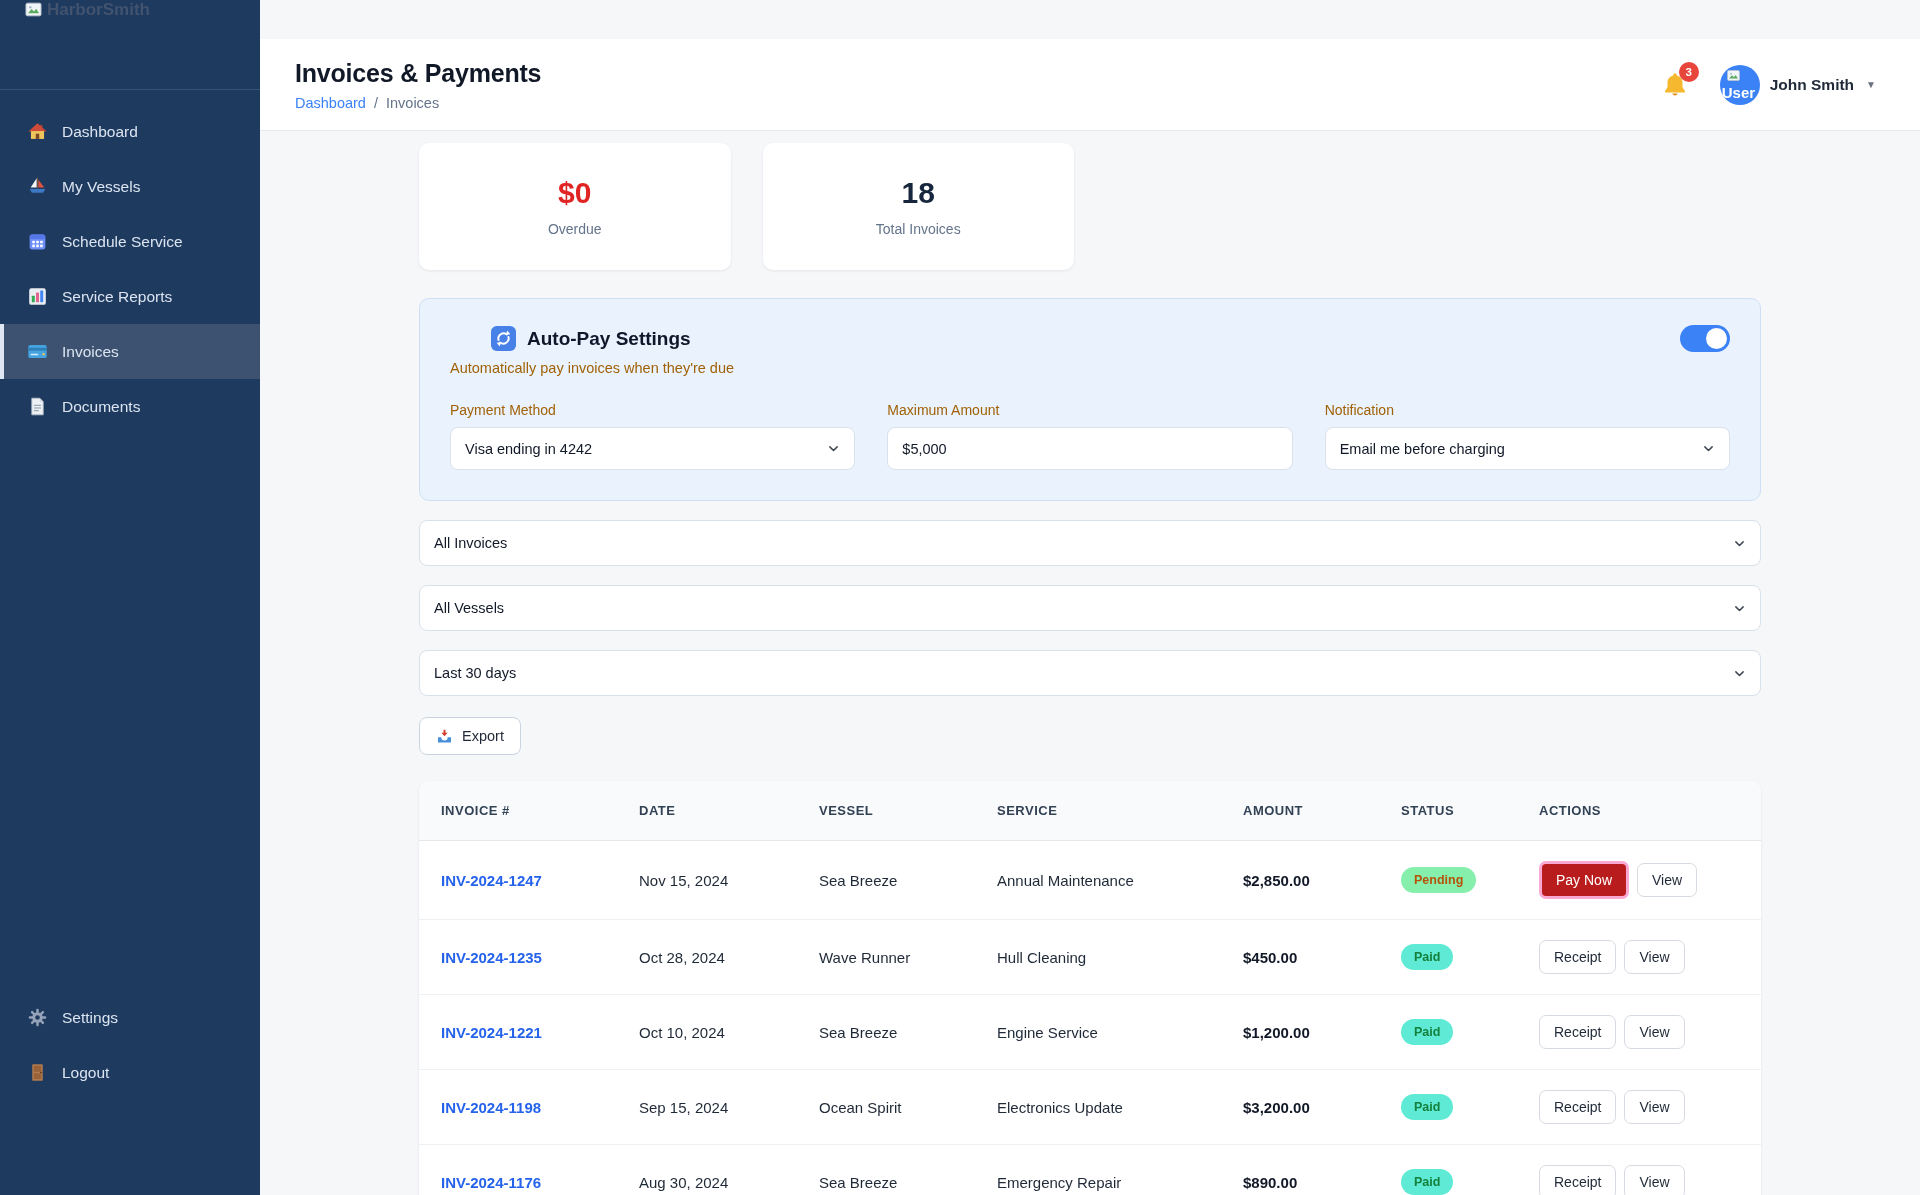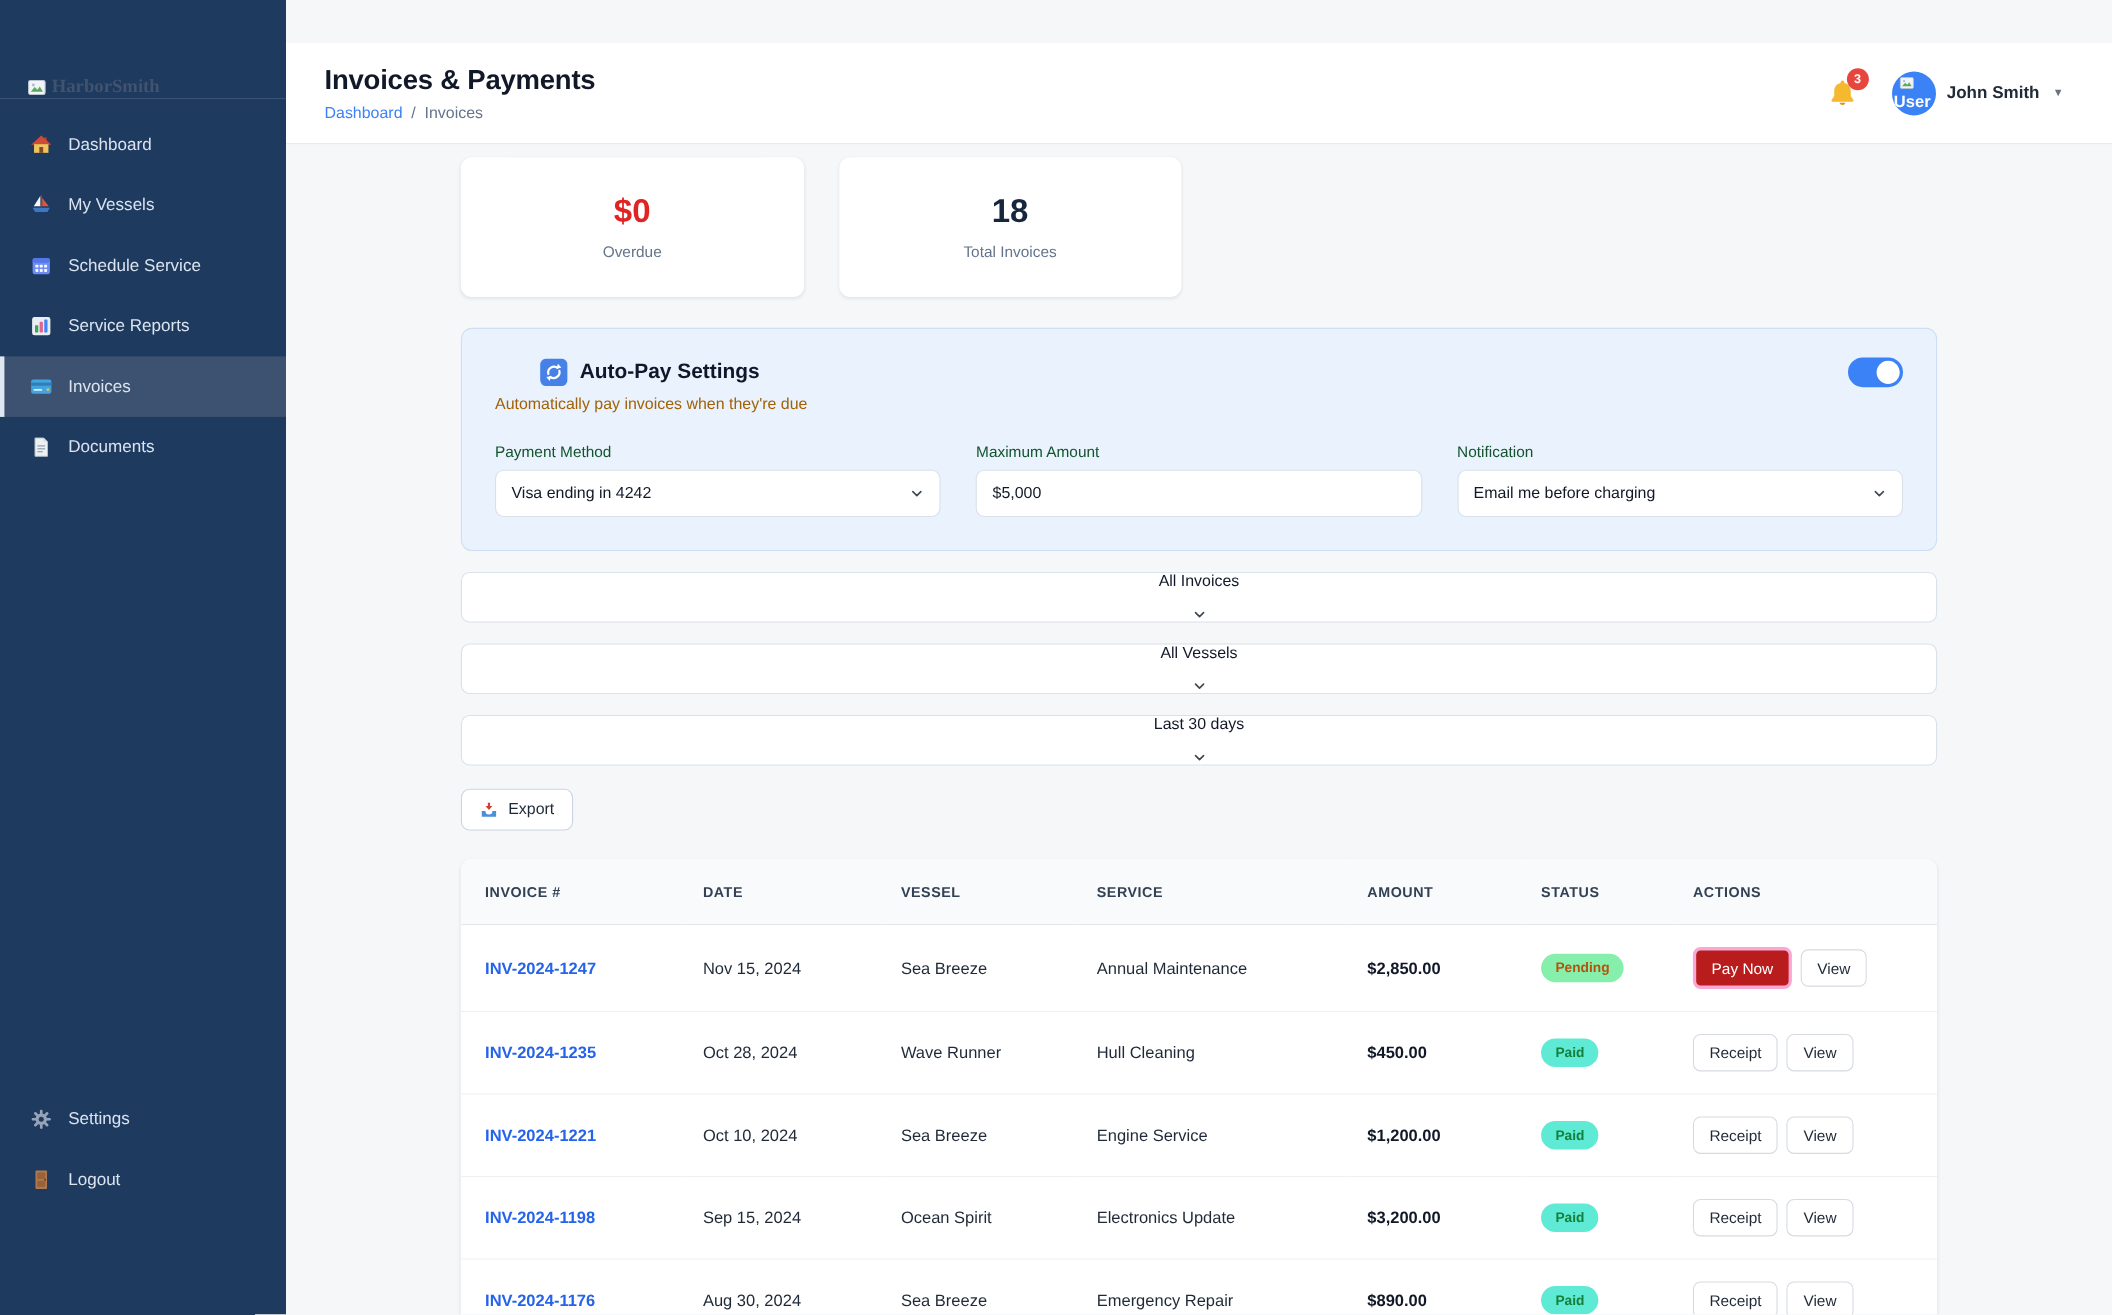--- a/index.html
+++ b/index.html
@@ -2,22 +2,22 @@
 <html><head>
 <meta charset="utf-8">
 <style>
   * { margin:0; padding:0; box-sizing:border-box; }
   html,body { width:1920px; height:1195px; overflow:hidden; }
   body { font-family:"Liberation Sans","DejaVu Sans",sans-serif; background:#f6f7f9; color:#1f2937; }
   .app { display:flex; width:1920px; height:1195px; }
 
   
   .sidebar { width:260px; background:#1e3a5f; display:flex; flex-direction:column; flex-shrink:0; }
-  .logo { height:90px; display:flex; align-items:flex-end; padding:0 24px; gap:4px;
-          border-bottom:1px solid rgba(255,255,255,.12);font-family:Liberation Serif, serif; }
+  .logo { height:90px; display:flex; align-items:flex-start; padding:0 24px; gap:4px;
+          border-bottom:1px solid rgba(255,255,255,.12); }
   .logo .icn svg { width:19px; height:19px; display:block; }
   .brand-text { color:#41536f; font-size:17px; font-weight:600; }
   .side-nav { padding-top:14px; }
   .nav-item { height:55px; display:flex; align-items:center; gap:14px; padding:0 26px;
               color:#dbe4f0; font-size:15.5px; cursor:pointer; }
   .nav-item .icn { width:22px; display:flex; justify-content:center; }
   .nav-item .icn svg { width:21px; height:21px; display:block; }
   .nav-item.active { background:#3d5270; border-left:4px solid #dfe7f2; padding-left:22px; }
   .sidebar-spacer { flex:1; }
   .side-footer { padding-bottom:95px; }
@@ -58,30 +58,30 @@
   .autopay { margin-top:28px; background:#e9f2fd; border:1px solid #cfe0f6; border-radius:10px;
              padding:26px 30px 30px; }
   .ap-head { display:flex; align-items:center; justify-content:space-between;padding-left:41px; }
   .ap-title-wrap { display:flex; align-items:center; gap:11px; }
   .ap-title-wrap .icn svg { width:25px; height:25px; display:block; }
   .ap-title { font-size:19px; font-weight:700; color:#0f172a; }
   .ap-sub { font-size:14.5px; color:#a16207; margin-top:8px; }
   .toggle { width:50px; height:27px; border-radius:14px; background:#3b82f6; position:relative; cursor:pointer; }
   .toggle .knob { position:absolute; top:3px; right:3px; width:21px; height:21px; border-radius:50%; background:#fff; }
   .ap-grid { display:grid; grid-template-columns:repeat(3,1fr); gap:32px; margin-top:26px; }
-  .field-label { font-size:14px; color:#14532d; margin-bottom:9px; }
+  .field-label { font-size:14px; color:#a16207; margin-bottom:9px; }
   .selectbox, .textbox { height:43px; background:#fff; border:1px solid #d9e1ea; border-radius:8px;
                          display:flex; align-items:center; padding:0 14px; font-size:14.5px; color:#111827;
                          width:100%; cursor:pointer; justify-content:space-between; }
   .textbox { cursor:text; font-family:inherit; }
   input.textbox { outline:none; }
   .chev svg { width:13px; height:13px; display:block; }
 
   
-  .filter { margin-top:19px; height:46px;flex-direction:column; }
+  .filter { margin-top:19px; height:46px; }
   .filter:first-of-type { margin-top:27px; }
   .export-btn { margin-top:21px; height:38px; background:#fff; border:1px solid #cbd5e1; border-radius:8px;
                 display:inline-flex; align-items:center; gap:9px; padding:0 16px; font-size:14.5px;
                 color:#1f2937; cursor:pointer; font-family:inherit; }
   .export-btn .icn svg { width:17px; height:17px; display:block; }
 
   
   .table-card { margin-top:26px; background:#fff; border-radius:10px; overflow:hidden;
                 box-shadow:0 1px 3px rgba(16,24,40,.08); }
   table { width:100%; border-collapse:collapse; }

